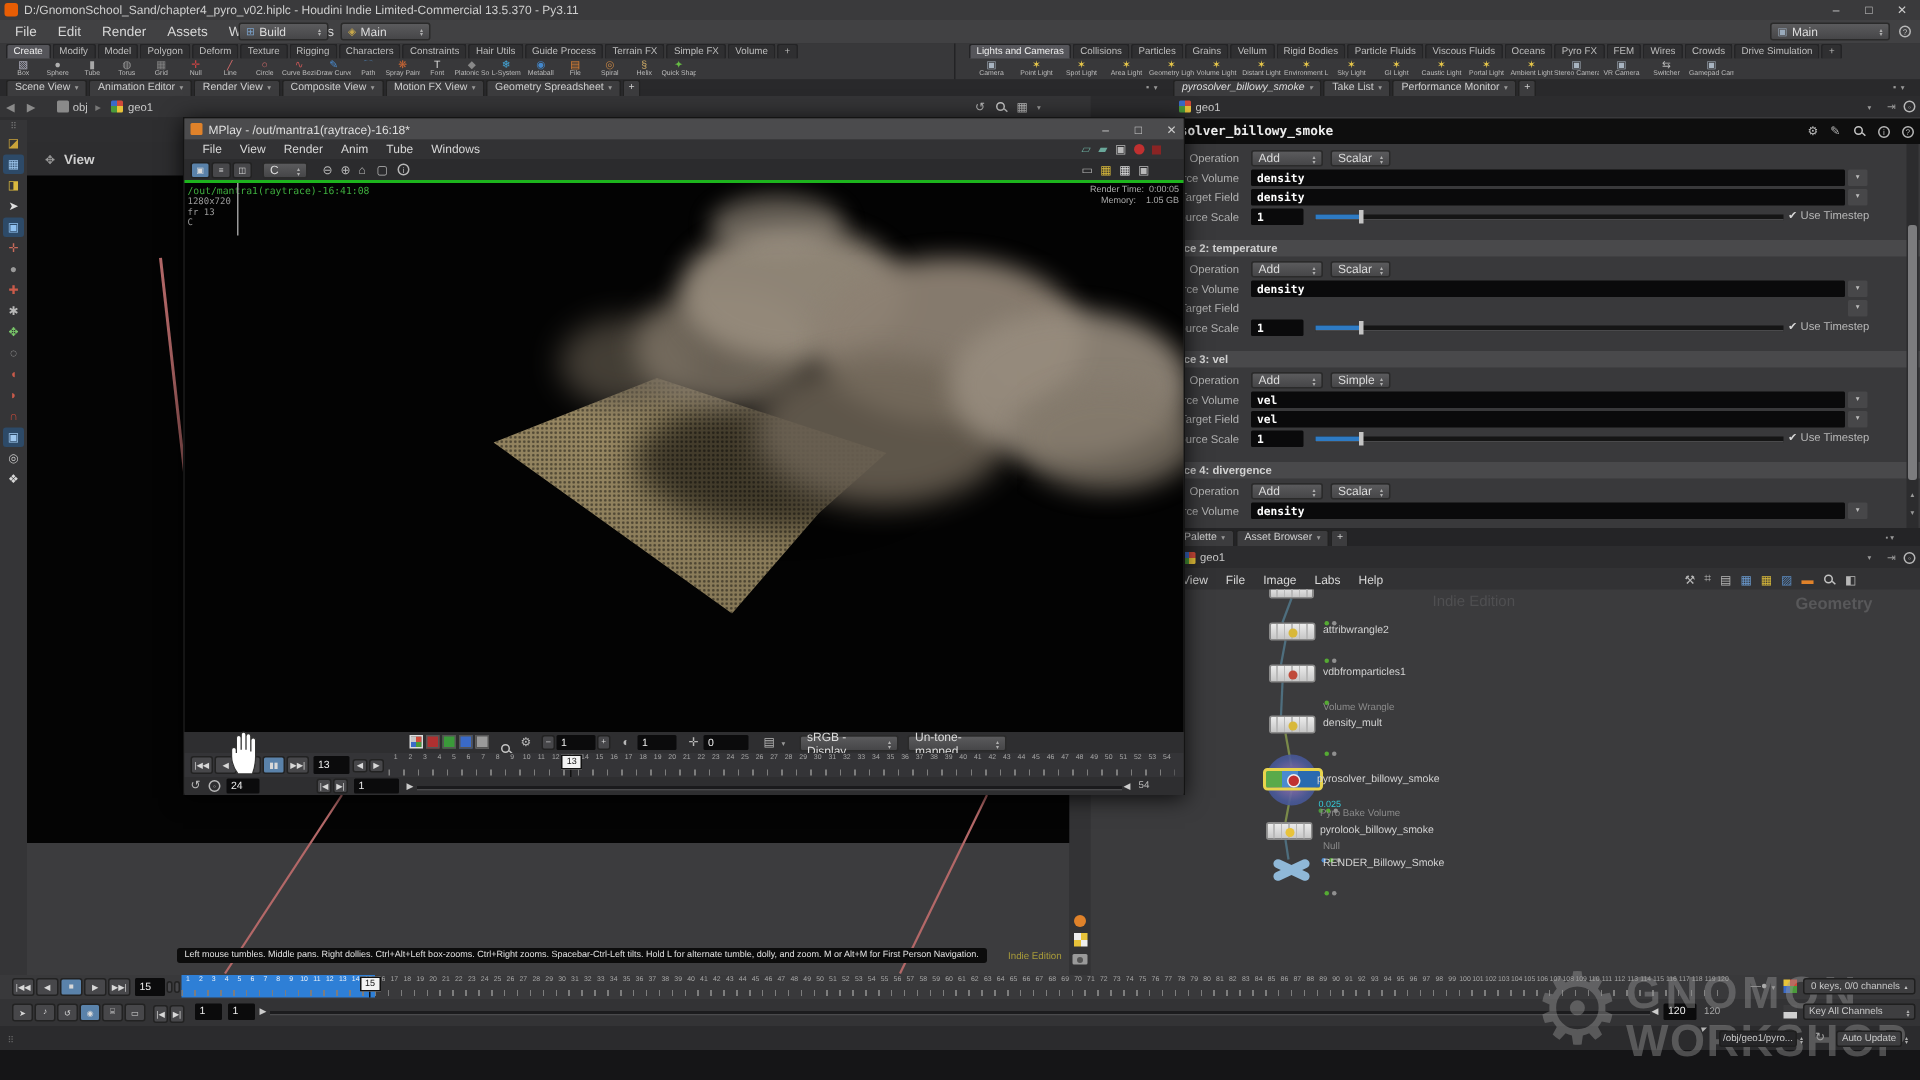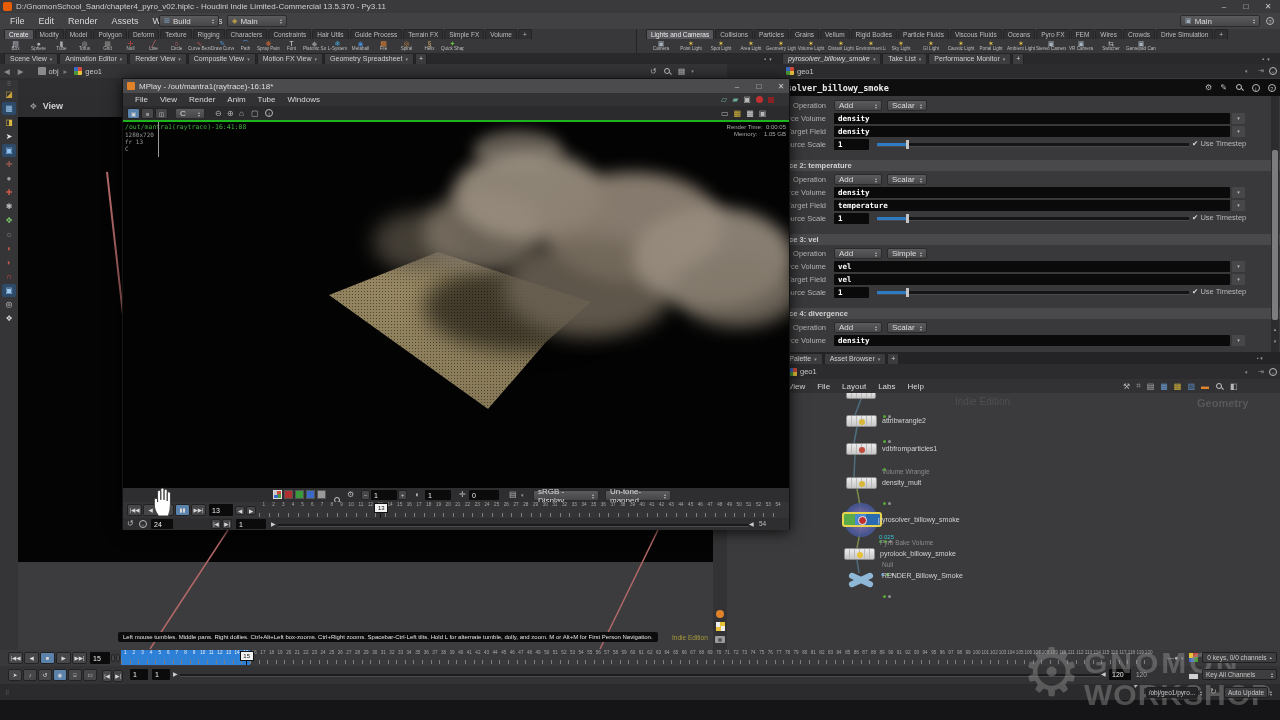--- a/index.html
+++ b/index.html
@@ -524,21 +524,20 @@
           <span>Scalar</span>
           <span class="updn">
             <span>▴</span>
             <span>▾</span>
           </span>
         </div>
         <div class="plabel" style="top: 91px;">Source Volume</div>
         <div class="pfield" style="left: 107px; top: 91px; width: 396px;">density</div>
         <div class="ddbtn" style="left: 505px; top: 91px;">▾</div>
         <div class="plabel" style="top: 104px;">Target Field</div>
-        <div class="pfield" style="left: 107px; top: 104px; width: 396px;">temperature</div>
         <div class="ddbtn" style="left: 505px; top: 104px;">▾</div>
         <div class="plabel" style="top: 117px;">Source Scale</div>
         <div class="pfield" style="left: 107px; top: 117px; width: 35px;">1</div>
         <div style="position: absolute; left: 150px; top: 121px; width: 312px; height: 3px; background: rgb(21, 21, 21); border-bottom: 1px solid rgb(74, 74, 76);"></div>
         <div style="position: absolute; left: 150px; top: 121px; width: 31px; height: 3px; background: rgb(46, 123, 196);"></div>
         <div style="position: absolute; left: 179px; top: 118px; width: 3px; height: 9px; background: rgb(196, 196, 196);"></div>
         <div style="position: absolute; left: 465px; top: 117px; font-size: 7.5px; color: rgb(184, 184, 184);"><span style="color: rgb(216, 216, 216);">✔ </span><span>Use Timestep</span></div>
         <div class="section-hdr" style="top: 138px; padding-left: 45px; box-sizing: border-box;">Source 3:  vel</div>
         <div class="plabel" style="top: 152px;">Operation</div>
         <div class="pcombo combo" style="left: 107px; top: 152px; width: 48px;">
@@ -616,21 +615,21 @@
       <span class="chip-icon multi" style="margin-left:62px;"></span>
       <span style="font-size:7.5px;">geo1</span>
       <span class="abs" style="left:518px;font-size:5px;color:#999;">▾</span>
       <span class="abs" style="left:531px;font-size:7px;color:#999;">⇥</span>
       <span class="abs circ" style="left:542px;top:4px;">◦</span>
     </div>
     <div class="abs r" style="left:0;top:15px;width:553px;height:14px;background:#323234;font-size:8px;">
       <span id="net-menus" class="r" style="padding-left:55px;">
           <span class="menu-item" style="font-size: 8px; padding: 0px 6px;">View</span>
           <span class="menu-item" style="font-size: 8px; padding: 0px 6px;">File</span>
-          <span class="menu-item" style="font-size: 8px; padding: 0px 6px;">Layout</span>
+          <span class="menu-item" style="font-size: 8px; padding: 0px 6px;">Image</span>
           <span class="menu-item" style="font-size: 8px; padding: 0px 6px;">Labs</span>
           <span class="menu-item" style="font-size: 8px; padding: 0px 6px;">Help</span>
         </span>
       <span class="abs r" style="left:396px;gap:6px;">
         <span class="ico">⚒</span>
         <span class="ico">⌗</span>
         <span class="ico">▤</span>
         <span class="ico" style="color:#6a9ad0;">▦</span>
         <span class="ico" style="color:#d8b83a;">▦</span>
         <span class="ico" style="color:#5a8ac0;">▨</span>

